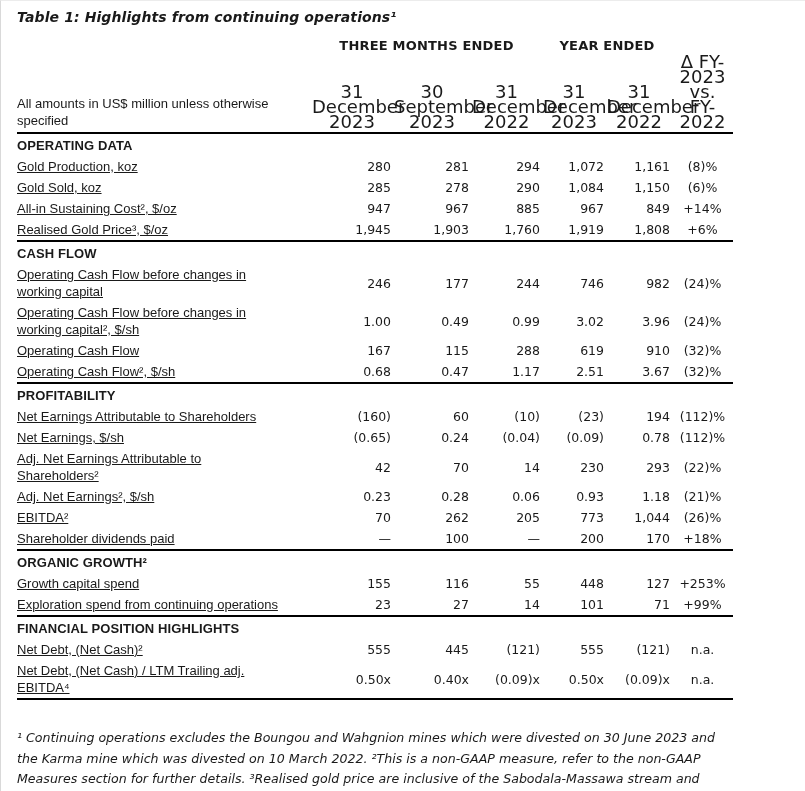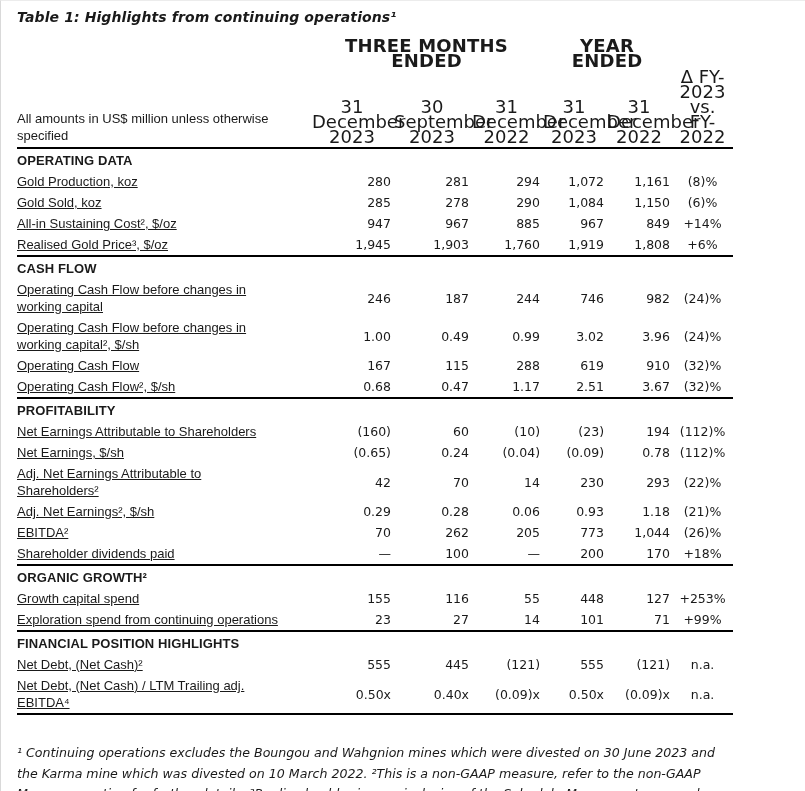--- a/index.html
+++ b/index.html
@@ -35,21 +35,21 @@
     vertical-align: bottom;
     text-align: center;
     padding: 0 1px 3px 1px;
     font-family: "DejaVu Sans", sans-serif;
     font-size: 18px;
     line-height: 15px;
     white-space: pre-line;
   }
   thead tr.group-row th {
     font-weight: bold;
-    font-size: 18px;
+    font-size: 13px;
     padding: 0 0 1px 0;
     vertical-align: bottom;
     letter-spacing: 0.2px;
   }
   thead th.note-col {
     text-align: left;
     font-family: "Liberation Sans", sans-serif;
     font-size: 13px;
     line-height: 17px;
     padding-left: 0;
@@ -180,21 +180,21 @@
           <td class="num">1,808</td>
           <td class="delta">+6%</td>
         </tr>
         <tr class="section-row">
           <td colspan="7">CASH FLOW</td>
         </tr>
         <tr>
           <td class="label">Operating Cash Flow before changes in
 working capital</td>
           <td class="num">246</td>
-          <td class="num">187</td>
+          <td class="num">177</td>
           <td class="num">244</td>
           <td class="num">746</td>
           <td class="num">982</td>
           <td class="delta">(24)%</td>
         </tr>
         <tr>
           <td class="label">Operating Cash Flow before changes in
 working capital², $/sh</td>
           <td class="num">1.00</td>
           <td class="num">0.49</td>
@@ -247,21 +247,21 @@
 Shareholders²</td>
           <td class="num">42</td>
           <td class="num">70</td>
           <td class="num">14</td>
           <td class="num">230</td>
           <td class="num">293</td>
           <td class="delta">(22)%</td>
         </tr>
         <tr>
           <td class="label">Adj. Net Earnings², $/sh</td>
-          <td class="num">0.29</td>
+          <td class="num">0.23</td>
           <td class="num">0.28</td>
           <td class="num">0.06</td>
           <td class="num">0.93</td>
           <td class="num">1.18</td>
           <td class="delta">(21)%</td>
         </tr>
         <tr>
           <td class="label">EBITDA²</td>
           <td class="num">70</td>
           <td class="num">262</td>

